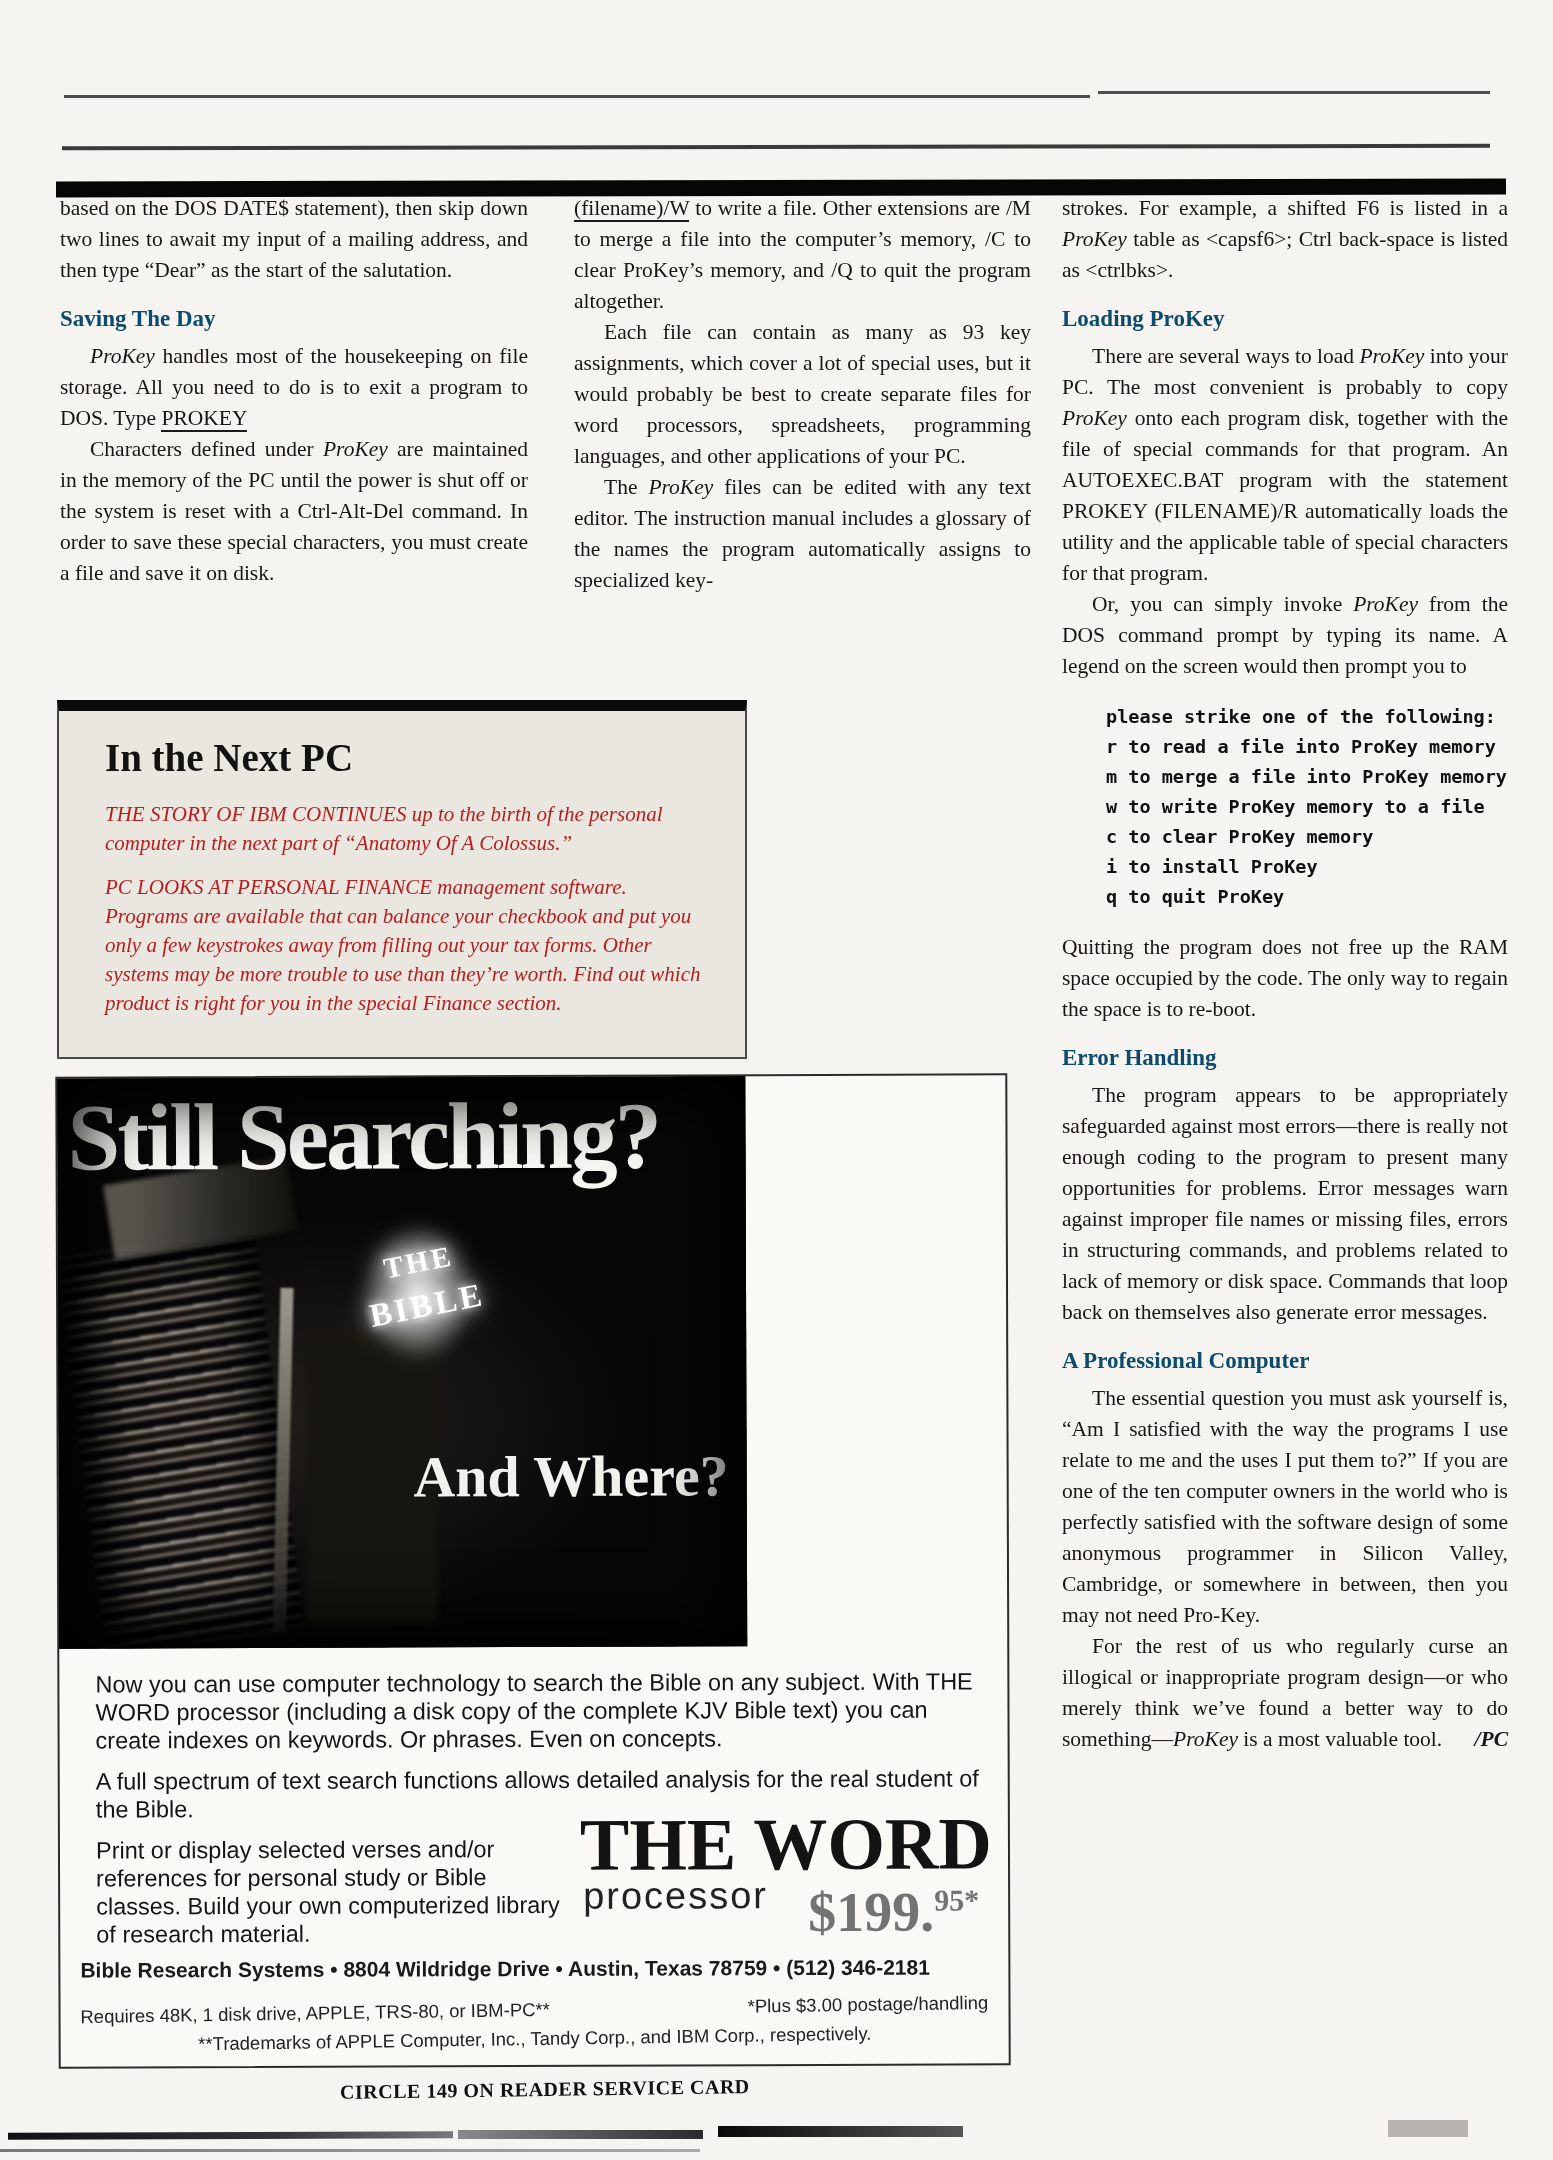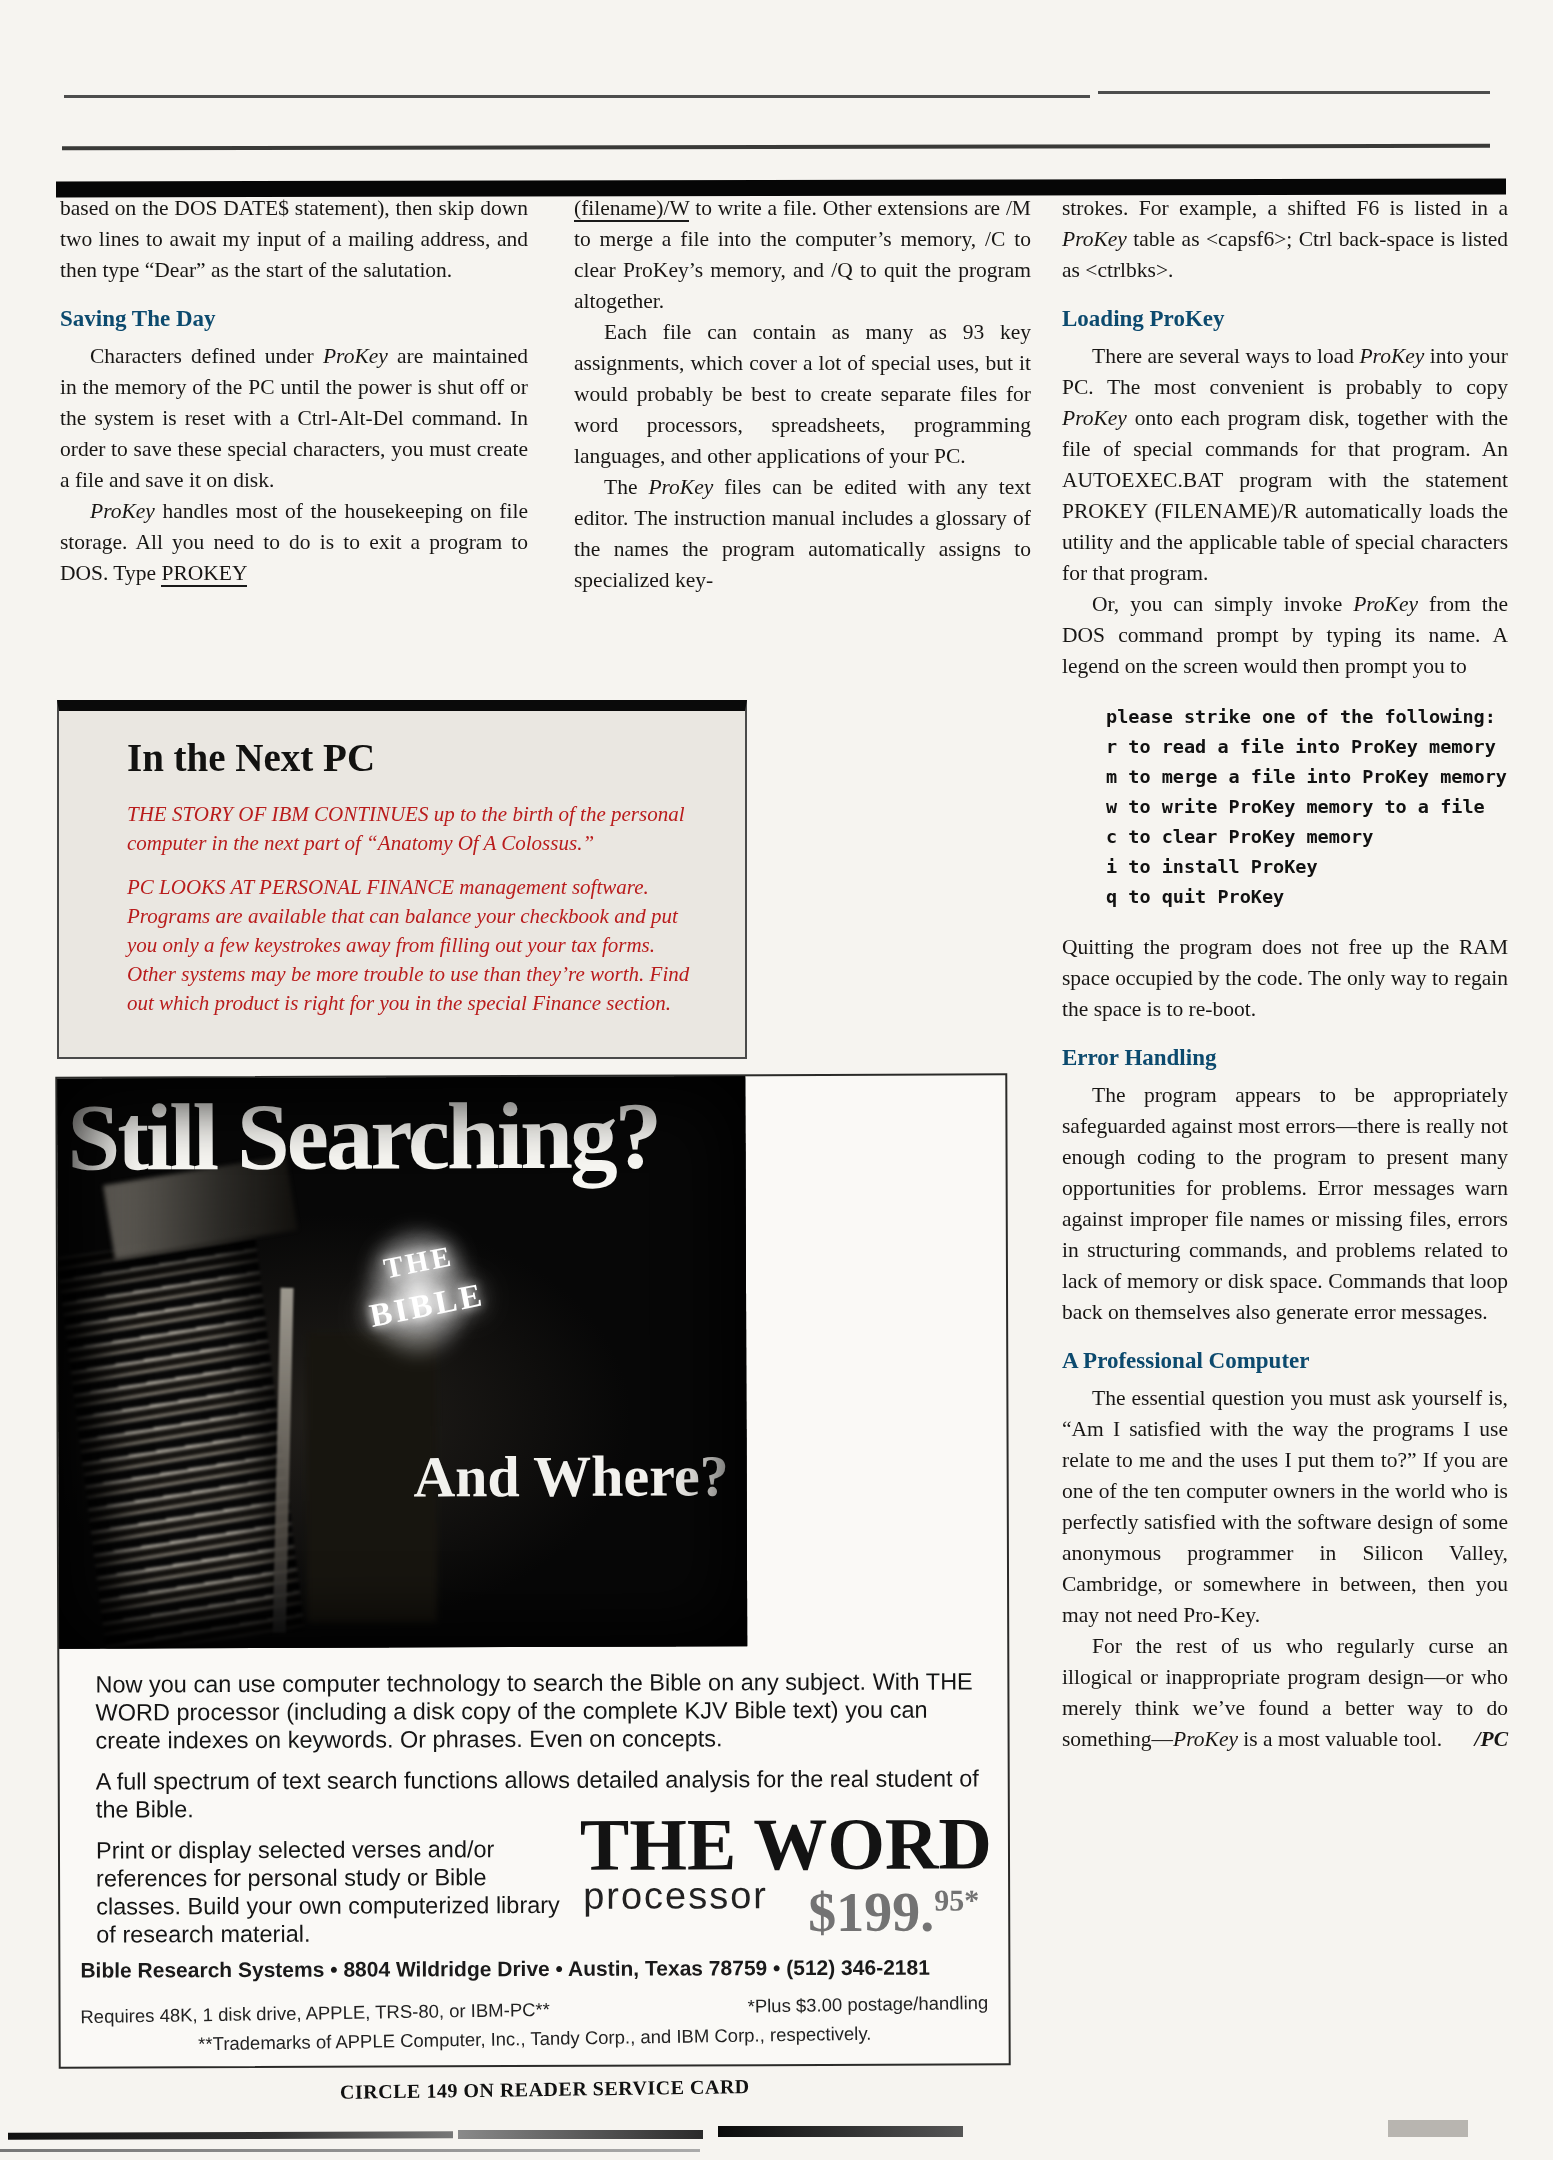--- a/index.html
+++ b/index.html
@@ -21,21 +21,21 @@
   p.ind { text-indent:30px; }
   .sec { font-size:23px; font-weight:bold; margin:17px 0 7px 0; text-align:left; color:#0c4a6e; }
   .it { font-style:italic; }
   .u { border-bottom:2px solid #1a1a1a; }
   .code { font-family:"DejaVu Sans Mono", monospace; font-size:18.5px; font-weight:bold;
           line-height:30px; margin:20px 0 20px 44px; text-align:left; white-space:nowrap; color:#111; }
   .p7wrap { position:relative; }
   .sig { position:absolute; right:0; bottom:0; font-weight:bold; font-style:italic; }
 
   .nextpc { position:absolute; left:57px; top:700px; width:690px; background:#eae7e1;
-            border:2px solid #4a4a4a; border-top:11px solid #0a0a0a; padding:24px 40px 24px 68px; }
+            border:2px solid #4a4a4a; border-top:11px solid #0a0a0a; padding:24px 40px 24px 46px; }
   .nextpc h2 { font-size:39px; font-weight:bold; margin-bottom:20px; color:#121210; }
   .nextpc p { font-style:italic; font-size:21px; line-height:29px; margin-bottom:15px; color:#b91c1c; }
 
   .ad { position:absolute; left:57px; top:1075px; width:952px; height:992px;
         border:2px solid #2b2b29; background:#faf9f6; transform:rotate(-0.2deg); }
   .photo { position:relative; width:688px; height:570px; overflow:hidden;
            background:radial-gradient(ellipse 60% 50% at 40% 60%, #221f1b, #070707 72%) #070707; }
   .photo::after { content:""; position:absolute; inset:0; box-shadow:inset 0 0 60px 25px rgba(0,0,0,.85); }
   .books-pages { position:absolute; left:22px; top:165px; width:200px; height:400px; transform:rotate(-7deg);
       background:repeating-linear-gradient(178deg, rgba(200,194,182,.9) 0 2px, rgba(22,20,17,.95) 4px 10px,
@@ -92,22 +92,22 @@
 <div class="page">
 
   <div class="rule rule-top1"></div>
   <div class="rule rule-top2"></div>
   <div class="rule rule-thin"></div>
   <div class="bar-thick"></div>
 
   <div class="col col1">
     <p>based on the DOS DATE$ statement), then skip down two lines to await my input of a mailing address, and then type “Dear” as the start of the salutation.</p>
     <h3 class="sec">Saving The Day</h3>
+    <p class="ind"><span class="it">ProKey</span><span> handles most of the housekeeping on file storage. All you need to do is to exit a program to DOS. Type </span><span class="u">PROKEY</span></p>
     <p class="ind"><span>Characters defined under </span><span class="it">ProKey</span><span> are maintained in the memory of the PC until the power is shut off or the system is reset with a Ctrl-Alt-Del command. In order to save these special characters, you must create a file and save it on disk.</span></p>
-    <p class="ind"><span class="it">ProKey</span><span> handles most of the housekeeping on file storage. All you need to do is to exit a program to DOS. Type </span><span class="u">PROKEY</span></p>
   </div>
 
   <div class="col col2">
     <p><span class="u">(filename)/W</span><span> to write a file. Other extensions are /M to merge a file into the computer’s memory, /C to clear ProKey’s memory, and /Q to quit the program altogether.</span></p>
     <p class="ind">Each file can contain as many as 93 key assignments, which cover a lot of special uses, but it would probably be best to create separate files for word processors, spreadsheets, programming languages, and other applications of your PC.</p>
     <p class="ind"><span>The </span><span class="it">ProKey</span><span> files can be edited with any text editor. The instruction manual includes a glossary of the names the program automatically assigns to specialized key-</span></p>
   </div>
 
   <div class="col col3">
     <p><span>strokes. For example, a shifted F6 is listed in a </span><span class="it">ProKey</span><span> table as &lt;capsf6&gt;; Ctrl back-space is listed as &lt;ctrlbks&gt;.</span></p>

